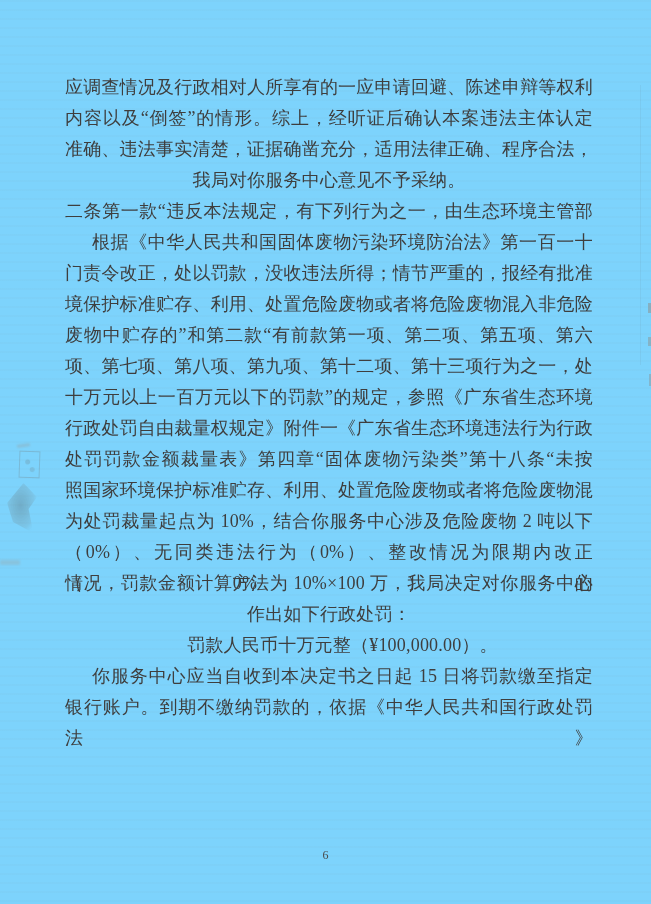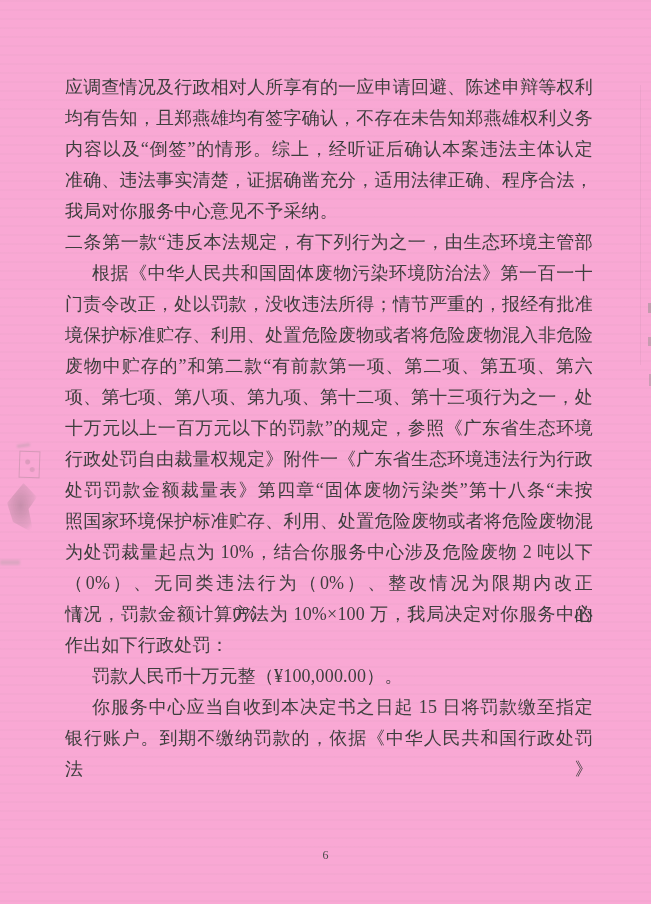--- a/index.html
+++ b/index.html
@@ -5,21 +5,21 @@
   html, body {
     margin: 0;
     padding: 0;
     background: #ffffff;
   }
   .scan-page {
     position: relative;
     width: 651px;
     height: 904px;
     margin: 0;
-    background: #f9a8d4;
+    background: #7dd3fc;
     overflow: hidden;
     font-family: "Liberation Serif", "DejaVu Serif", serif;
   }
   
   .scan-page::before {
     content: "";
     position: absolute;
     inset: 0;
     background: repeating-linear-gradient(
       180deg,
@@ -35,21 +35,21 @@
     width: 528px;
     color: #3e3e3e;
   }
   .line {
     box-sizing: border-box;
     width: 100%;
     height: 31px;
     line-height: 31px;
     font-size: 18px;
     white-space: nowrap;
-    text-align: left;
+    text-align: center;
     letter-spacing: 0.2px;
   }
   .line.just {
     white-space: normal;
     text-align: justify;
     text-align-last: justify;
     text-justify: inter-character;
   }
   .line.indent {
     padding-left: 27px;
@@ -110,21 +110,20 @@
   <div class="smudge smudge-blob"></div>
   <div class="smudge smudge-dash-bottom"></div>
 
   <div class="edge-line"></div>
   <div class="edge-speck speck-1"></div>
   <div class="edge-speck speck-2"></div>
   <div class="edge-speck speck-3"></div>
 
   <div class="text-block">
       <div class="line just">应调查情况及行政相对人所享有的一应申请回避、陈述申辩等权利</div>
-      <div class="line just">均有告知，且郑燕雄均有签字确认，不存在未告知郑燕雄权利义务</div>
       <div class="line just">内容以及“倒签”的情形。综上，经听证后确认本案违法主体认定</div>
       <div class="line just">准确、违法事实清楚，证据确凿充分，适用法律正确、程序合法，</div>
       <div class="line">我局对你服务中心意见不予采纳。</div>
       <div class="line just">二条第一款“违反本法规定，有下列行为之一，由生态环境主管部</div>
       <div class="line just indent">根据《中华人民共和国固体废物污染环境防治法》第一百一十</div>
       <div class="line just">门责令改正，处以罚款，没收违法所得；情节严重的，报经有批准</div>
       <div class="line just">境保护标准贮存、利用、处置危险废物或者将危险废物混入非危险</div>
       <div class="line just">废物中贮存的”和第二款“有前款第一项、第二项、第五项、第六</div>
       <div class="line just">项、第七项、第八项、第九项、第十二项、第十三项行为之一，处</div>
       <div class="line just">十万元以上一百万元以下的罚款”的规定，参照《广东省生态环境</div>

